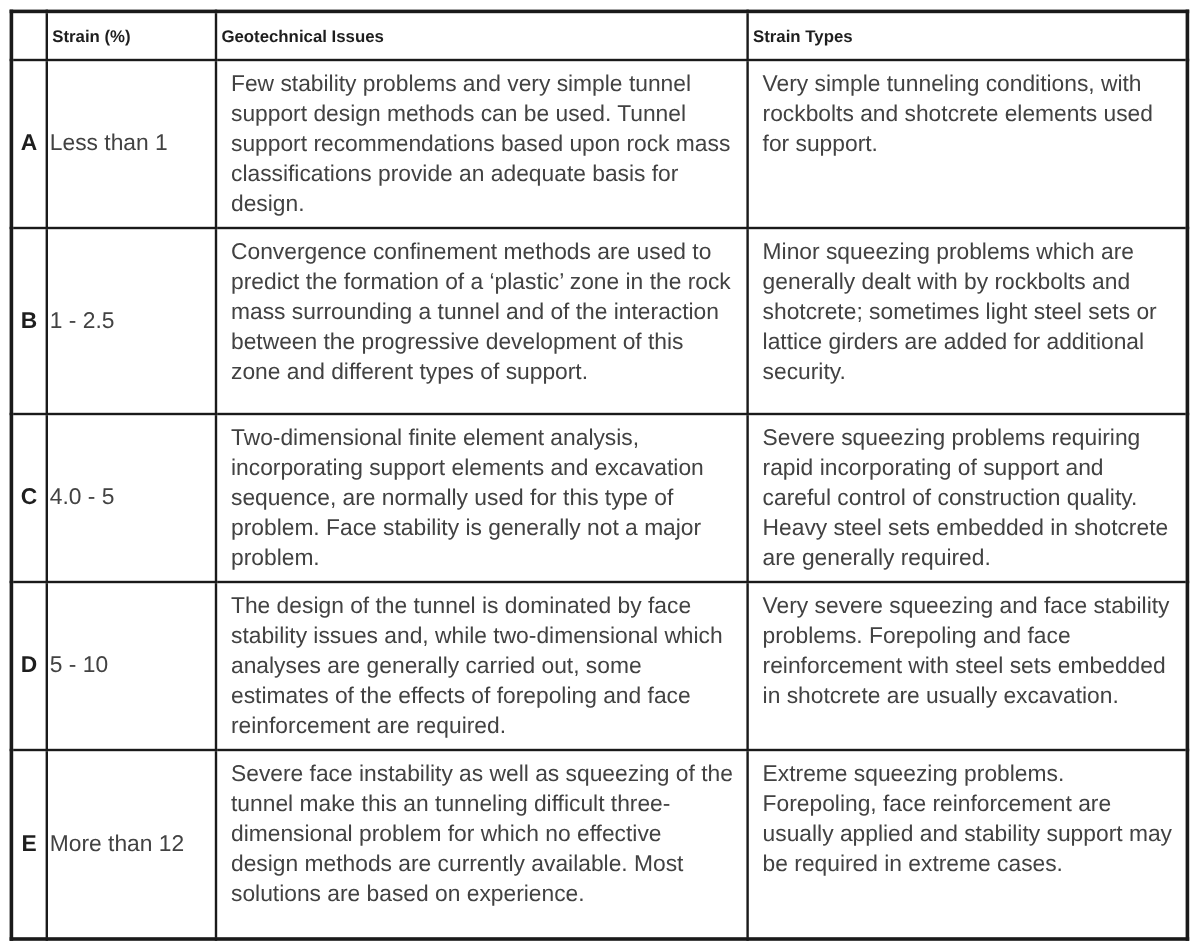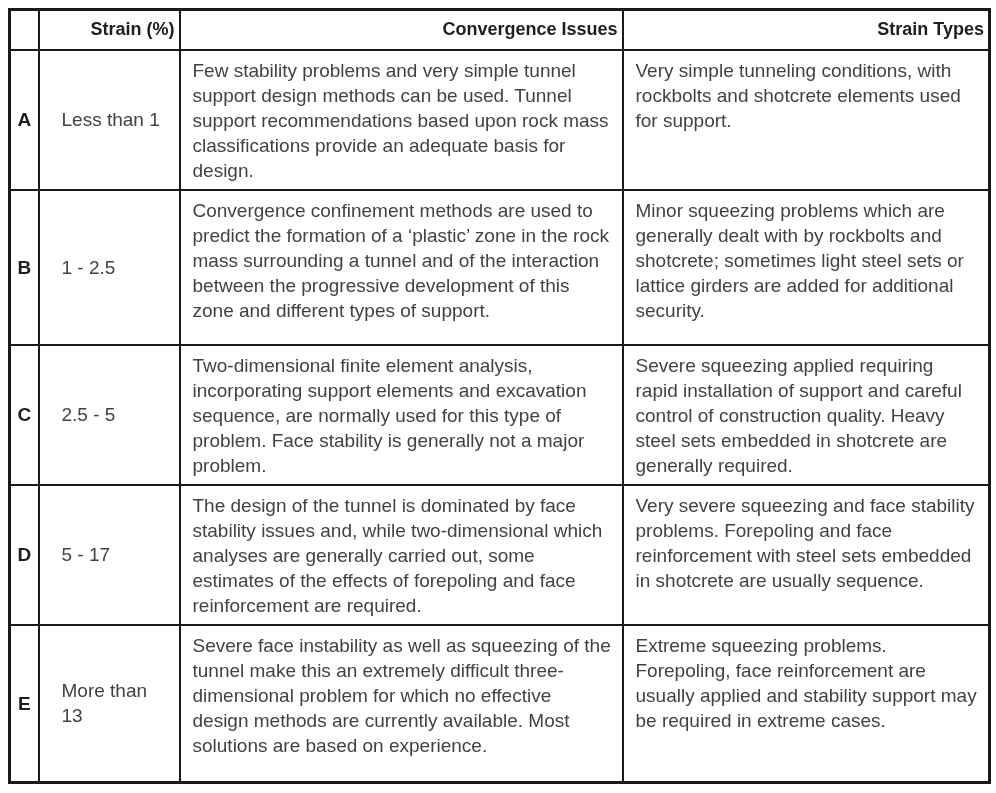--- a/index.html
+++ b/index.html
@@ -38,41 +38,41 @@
   col.col-support { width: 367px; }
 
   thead tr { height: 40px; }
   tbody tr:nth-child(1) { height: 136px; }
   tbody tr:nth-child(2) { height: 155px; }
   tbody tr:nth-child(3) { height: 138px; }
   tbody tr:nth-child(4) { height: 134px; }
   tbody tr:nth-child(5) { height: 158px; }
 
   th {
-    font-size: 18px;
+    font-size: 14px;
     font-weight: 700;
     color: var(--header-text-color);
-    text-align: right;
+    text-align: left;
     vertical-align: middle;
     padding: 0 4px;
   }
   td {
     font-size: 19px;
     line-height: 25px;
     color: var(--text-color);
   }
   td.cell-letter {
     font-weight: 700;
     color: var(--header-text-color);
     text-align: center;
     vertical-align: middle;
   }
   td.cell-strain {
     vertical-align: middle;
-    padding: 0 6px 0 22px;
+    padding: 0 6px 0 2px;
   }
   td.cell-issues,
   td.cell-support {
     vertical-align: top;
     padding: 7px 10px 6px 12px;
     margin-left: 12px;
   }
 </style>
 </head>
 <body>
@@ -82,50 +82,50 @@
     <colgroup>
       <col class="col-letter">
       <col class="col-strain">
       <col class="col-issues">
       <col class="col-support">
     </colgroup>
     <thead>
       <tr>
         <th></th>
         <th>Strain (%)</th>
-        <th>Convergence Issues</th>
+        <th>Geotechnical Issues</th>
         <th>Strain Types</th>
       </tr>
     </thead>
     <tbody id="table-body">
         <tr>
     <td class="cell-letter">A</td>
     <td class="cell-strain">Less than 1</td>
     <td class="cell-issues">Few stability problems and very simple tunnel support design methods can be used. Tunnel support recommendations based upon rock mass classifications provide an adequate basis for design.</td>
     <td class="cell-support">Very simple tunneling conditions, with rockbolts and shotcrete elements used for support.</td>
   </tr>
         <tr>
     <td class="cell-letter">B</td>
     <td class="cell-strain">1 - 2.5</td>
     <td class="cell-issues">Convergence confinement methods are used to predict the formation of a ‘plastic’ zone in the rock mass surrounding a tunnel and of the interaction between the progressive development of this zone and different types of support.</td>
     <td class="cell-support">Minor squeezing problems which are generally dealt with by rockbolts and shotcrete; sometimes light steel sets or lattice girders are added for additional security.</td>
   </tr>
         <tr>
     <td class="cell-letter">C</td>
-    <td class="cell-strain">2.5 - 5</td>
+    <td class="cell-strain">4.0 - 5</td>
     <td class="cell-issues">Two-dimensional finite element analysis, incorporating support elements and excavation sequence, are normally used for this type of problem. Face stability is generally not a major problem.</td>
-    <td class="cell-support">Severe squeezing applied requiring rapid installation of support and careful control of construction quality. Heavy steel sets embedded in shotcrete are generally required.</td>
+    <td class="cell-support">Severe squeezing problems requiring rapid incorporating of support and careful control of construction quality. Heavy steel sets embedded in shotcrete are generally required.</td>
   </tr>
         <tr>
     <td class="cell-letter">D</td>
-    <td class="cell-strain">5 - 17</td>
+    <td class="cell-strain">5 - 10</td>
     <td class="cell-issues">The design of the tunnel is dominated by face stability issues and, while two-dimensional which analyses are generally carried out, some estimates of the effects of forepoling and face reinforcement are required.</td>
-    <td class="cell-support">Very severe squeezing and face stability problems. Forepoling and face reinforcement with steel sets embedded in shotcrete are usually sequence.</td>
+    <td class="cell-support">Very severe squeezing and face stability problems. Forepoling and face reinforcement with steel sets embedded in shotcrete are usually excavation.</td>
   </tr>
         <tr>
     <td class="cell-letter">E</td>
-    <td class="cell-strain">More than 13</td>
-    <td class="cell-issues">Severe face instability as well as squeezing of the tunnel make this an extremely difficult three-dimensional problem for which no effective design methods are currently available. Most solutions are based on experience.</td>
+    <td class="cell-strain">More than 12</td>
+    <td class="cell-issues">Severe face instability as well as squeezing of the tunnel make this an tunneling difficult three-dimensional problem for which no effective design methods are currently available. Most solutions are based on experience.</td>
     <td class="cell-support">Extreme squeezing problems. Forepoling, face reinforcement are usually applied and stability support may be required in extreme cases.</td>
   </tr>
       </tbody>
   </table>
 </div>
 
 </body></html>

